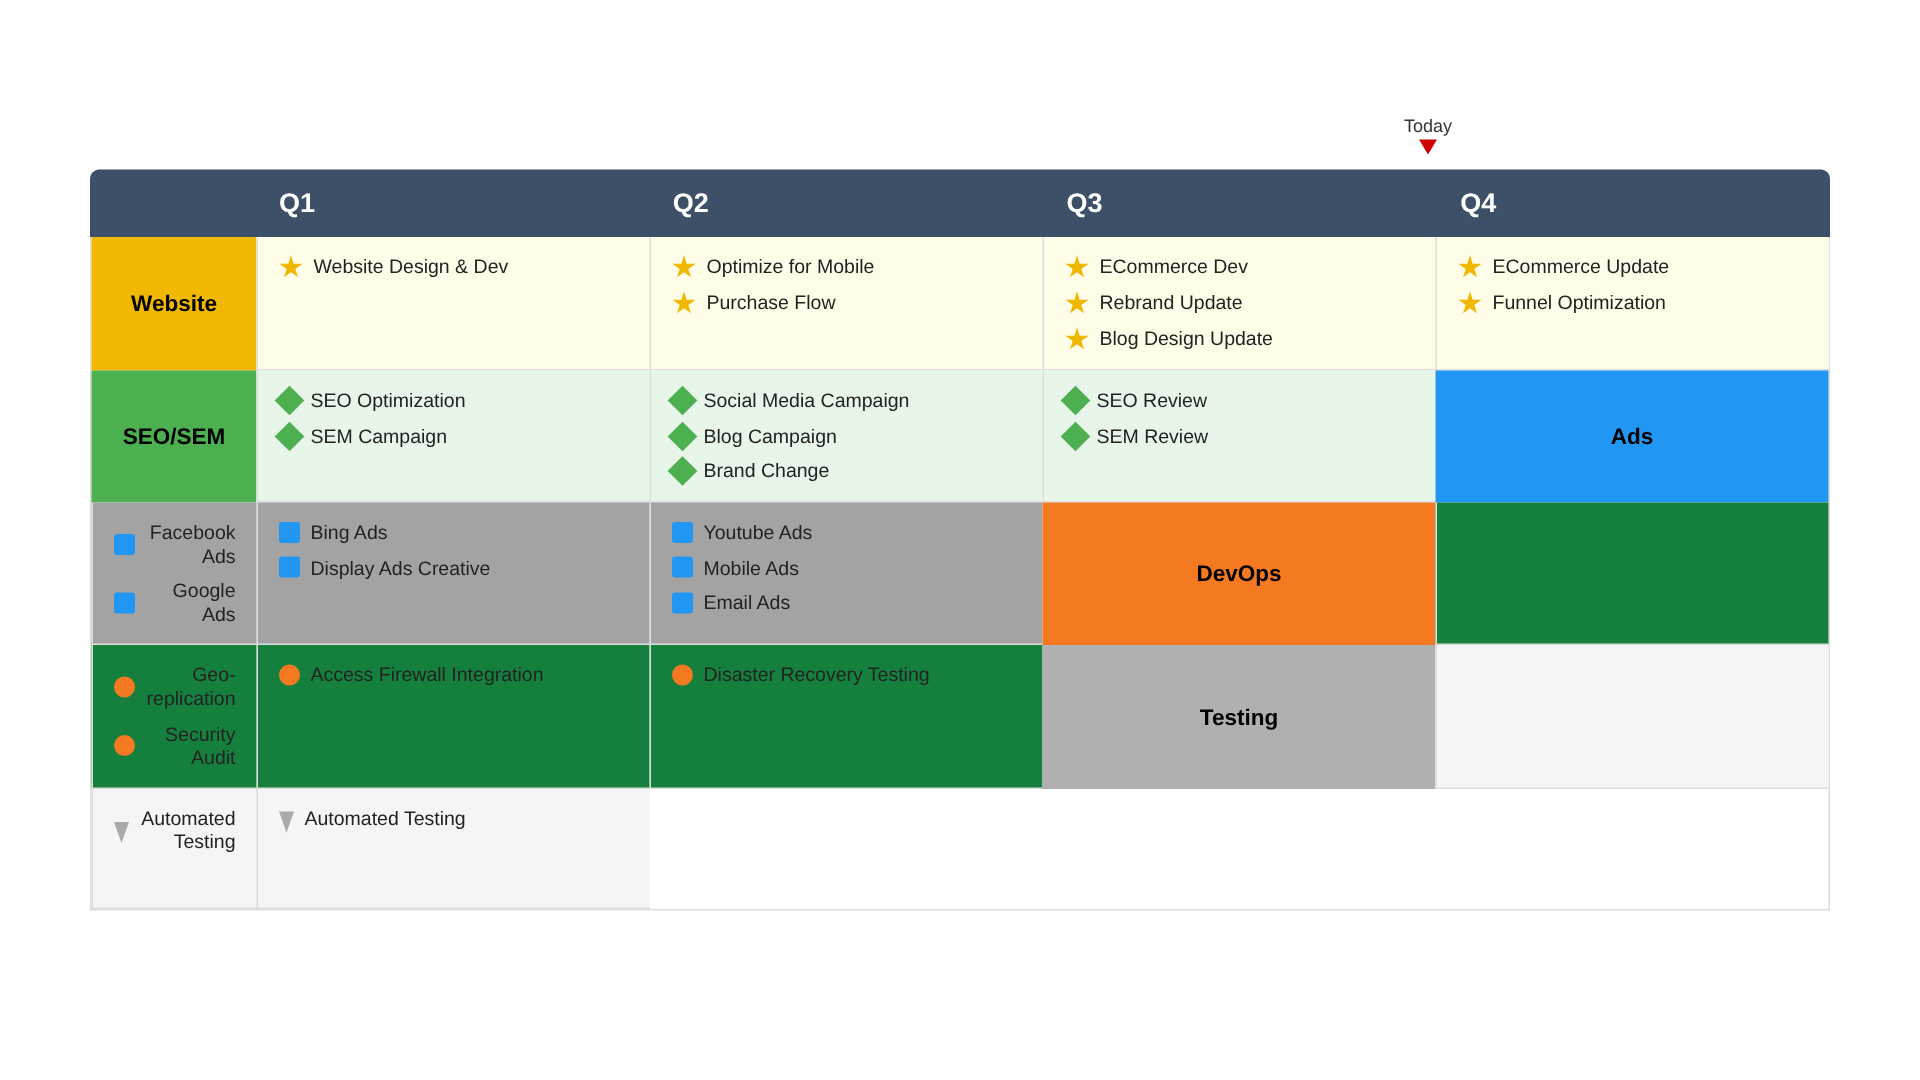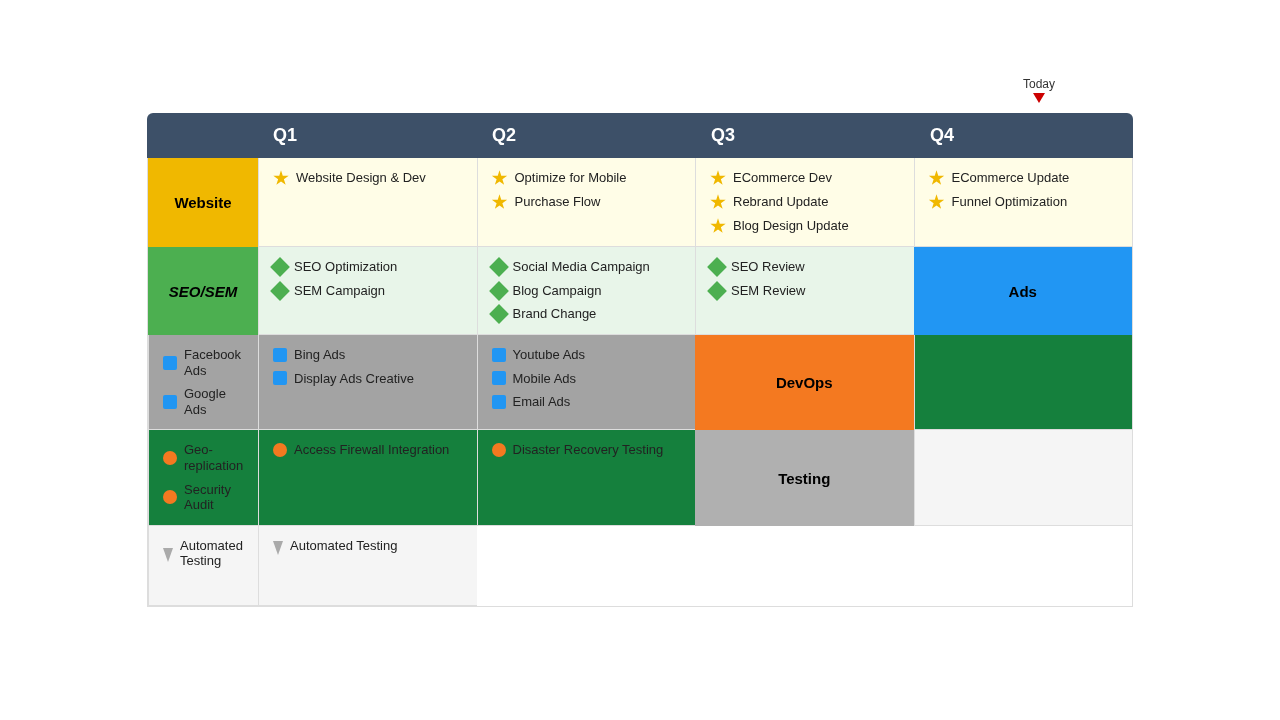--- a/index.html
+++ b/index.html
@@ -8,21 +8,21 @@
       font-family: Arial, sans-serif;
       font-size: 13px;
       display: flex;
       justify-content: center;
       align-items: center;
       width: 1280px;
       height: 720px;
       overflow: hidden;
     }
     .container {
-      width: 986px;
+      width: 1160px;
       margin: 0 auto;
       position: relative;
     }
     .today-marker {
       position: absolute;
       top: -36px;
       left: 876px;
       display: flex;
       flex-direction: column;
       align-items: center;
@@ -66,21 +66,21 @@
       display: flex;
       align-items: center;
       justify-content: center;
       font-weight: bold;
       font-size: 15px;
       color: #000000;
       padding: 12px 8px;
       text-align: center;
     }
     .row-label.website { background: #f0b800; }
-    .row-label.seo { background: #4caf50; font-style: italic; }
+    .row-label.seo { background: #4caf50; }
     .row-label.ads { background: #2196f3; }
     .row-label.devops { background: #f47920; }
     .row-label.testing { background: #b0b0b0; }
 
     
     .cell {
       padding: 12px 14px;
       border-left: 1px solid #ddd;
       border-bottom: 1px solid #ddd;
       min-height: 80px;
@@ -89,20 +89,21 @@
     .cell.seo-bg { background: #e8f5e9; }
     .cell.ads-bg { background: #a3a3a3; }
     .cell.devops-bg { background: #15803d; }
     .cell.testing-bg { background: #f5f5f5; }
 
     .item {
       display: flex;
       align-items: center;
       margin-bottom: 8px;
       gap: 7px;
+      text-align: right;
     }
     .item:last-child { margin-bottom: 0; }
     .item-text {
       font-size: 13px;
       color: #222;
       line-height: 1.2;
     }
 
     .icon-diamond {
       display: inline-block;

